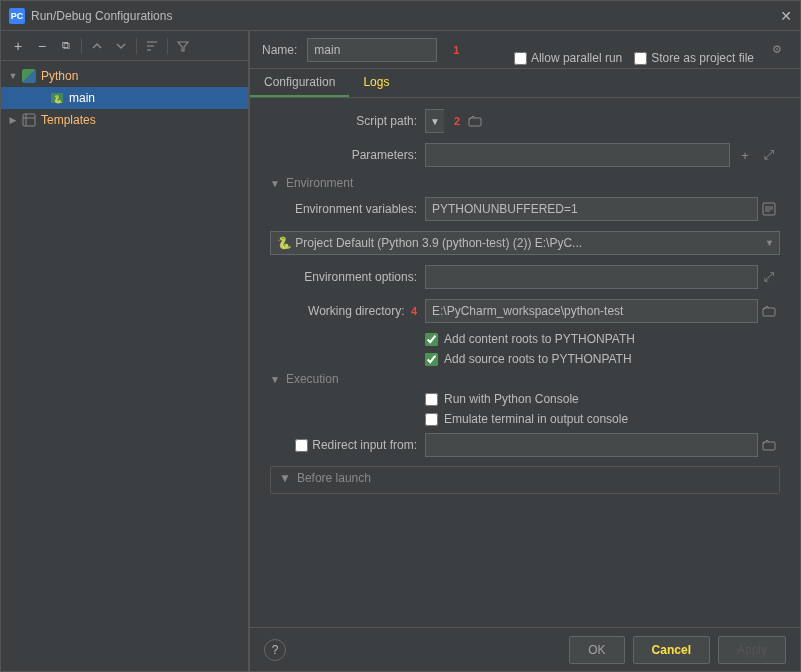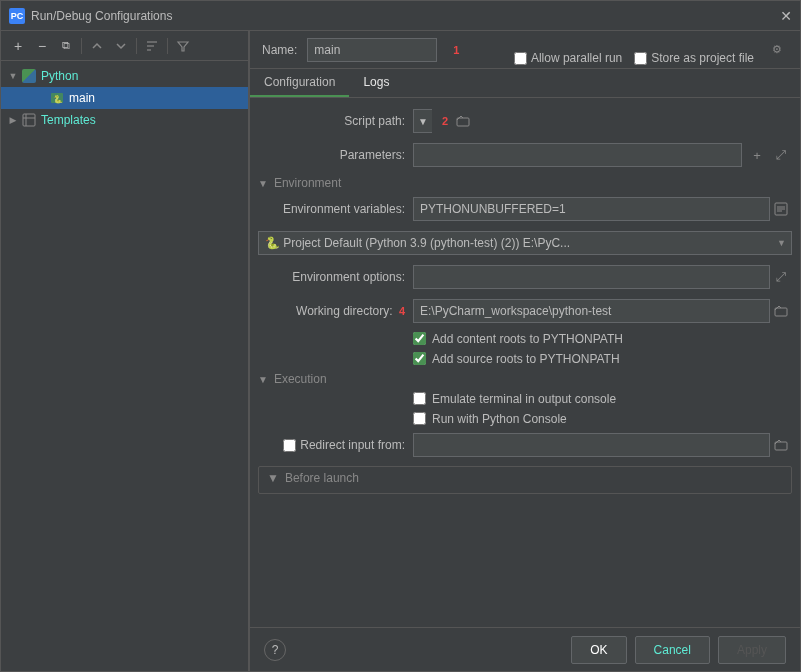--- a/index.html
+++ b/index.html
@@ -125,21 +125,21 @@
       align-items: center;
       justify-content: center;
     }
     .python-icon {
       width: 14px;
       height: 14px;
       background: linear-gradient(135deg, #4a9153 50%, #366d9a 50%);
       border-radius: 2px;
     }
     .tree-label {
-      color: #5eead4;
+      color: #fdba74;
       font-size: 12px;
     }
     .tree-child {
       padding-left: 32px;
     }
     .templates-row {
       display: flex;
       align-items: center;
       padding: 2px 4px;
       cursor: pointer;
@@ -194,32 +194,32 @@
     
     .tabs-row {
       display: flex;
       border-bottom: 1px solid #555;
       background: #3c3f41;
     }
     .tab {
       padding: 6px 14px;
       cursor: pointer;
       font-size: 12px;
-      color: #e5e5e5;
+      color: #fde047;
       border-bottom: 2px solid transparent;
     }
     .tab.active {
       color: #bbb;
       border-bottom: 2px solid #4a9153;
     }
     
     .config-body {
       flex: 1;
       overflow-y: auto;
-      padding: 10px 8px;
+      padding: 10px 20px;
     }
     .field-row {
       display: flex;
       align-items: center;
       margin-bottom: 8px;
       min-height: 26px;
     }
     .field-label {
       width: 155px;
       color: #bbb;
@@ -304,21 +304,21 @@
       font-size: 10px;
     }
     .badge-number {
       color: #e84545;
       font-size: 11px;
       font-weight: bold;
       margin-left: 6px;
     }
     .checkbox-row {
       display: flex;
-      align-items: flex-start;
+      align-items: flex-end;
       margin-bottom: 6px;
       margin-left: 155px;
       gap: 6px;
       font-size: 12px;
       color: #bbb;
     }
     .checkbox-row input[type=checkbox] {
       accent-color: #4a9153;
     }
     .before-launch-section {
@@ -366,25 +366,26 @@
     .btn {
       padding: 4px 18px;
       font-size: 12px;
       cursor: pointer;
       border-radius: 2px;
       height: 28px;
       border: 1px solid #636669;
     }
     .btn-ok {
       background: #45494a;
-      color: #ffffff;
+      color: #a3a3a3;
     }
     .btn-cancel {
       background: #45494a;
-      color: #5eead4;
+      color: #fde047;
+      font-weight: bold;
     }
     .btn-apply {
       background: #45494a;
       color: #555;
     }
     .divider-v {
       width: 1px;
       background: #555;
       align-self: stretch;
     }
@@ -593,26 +594,26 @@
           <span>Add source roots to PYTHONPATH</span>
         </div>
 
         <div class="section-header">
           <span class="arrow">▼</span>
           <span>Execution</span>
         </div>
 
         <div class="checkbox-row">
           <input type="checkbox" style="">
-          <span>Emulate terminal in output console</span>
+          <span>Run with Python Console</span>
         </div>
 
         <div class="checkbox-row">
           <input type="checkbox" style="">
-          <span>Run with Python Console</span>
+          <span>Emulate terminal in output console</span>
         </div>
 
         <div class="field-row">
           <div class="field-label" style="display:flex; align-items:center; justify-content:flex-end; padding-right:8px;">
             <input type="checkbox" style="margin-right: 4px;">
             <span>Redirect input from:</span>
           </div>
           <input class="field-input" type="text" style="flex: 1 1 0%;" value="">
           <button class="icon-btn">
             <svg width="14" height="14" viewBox="0 0 14 14">

